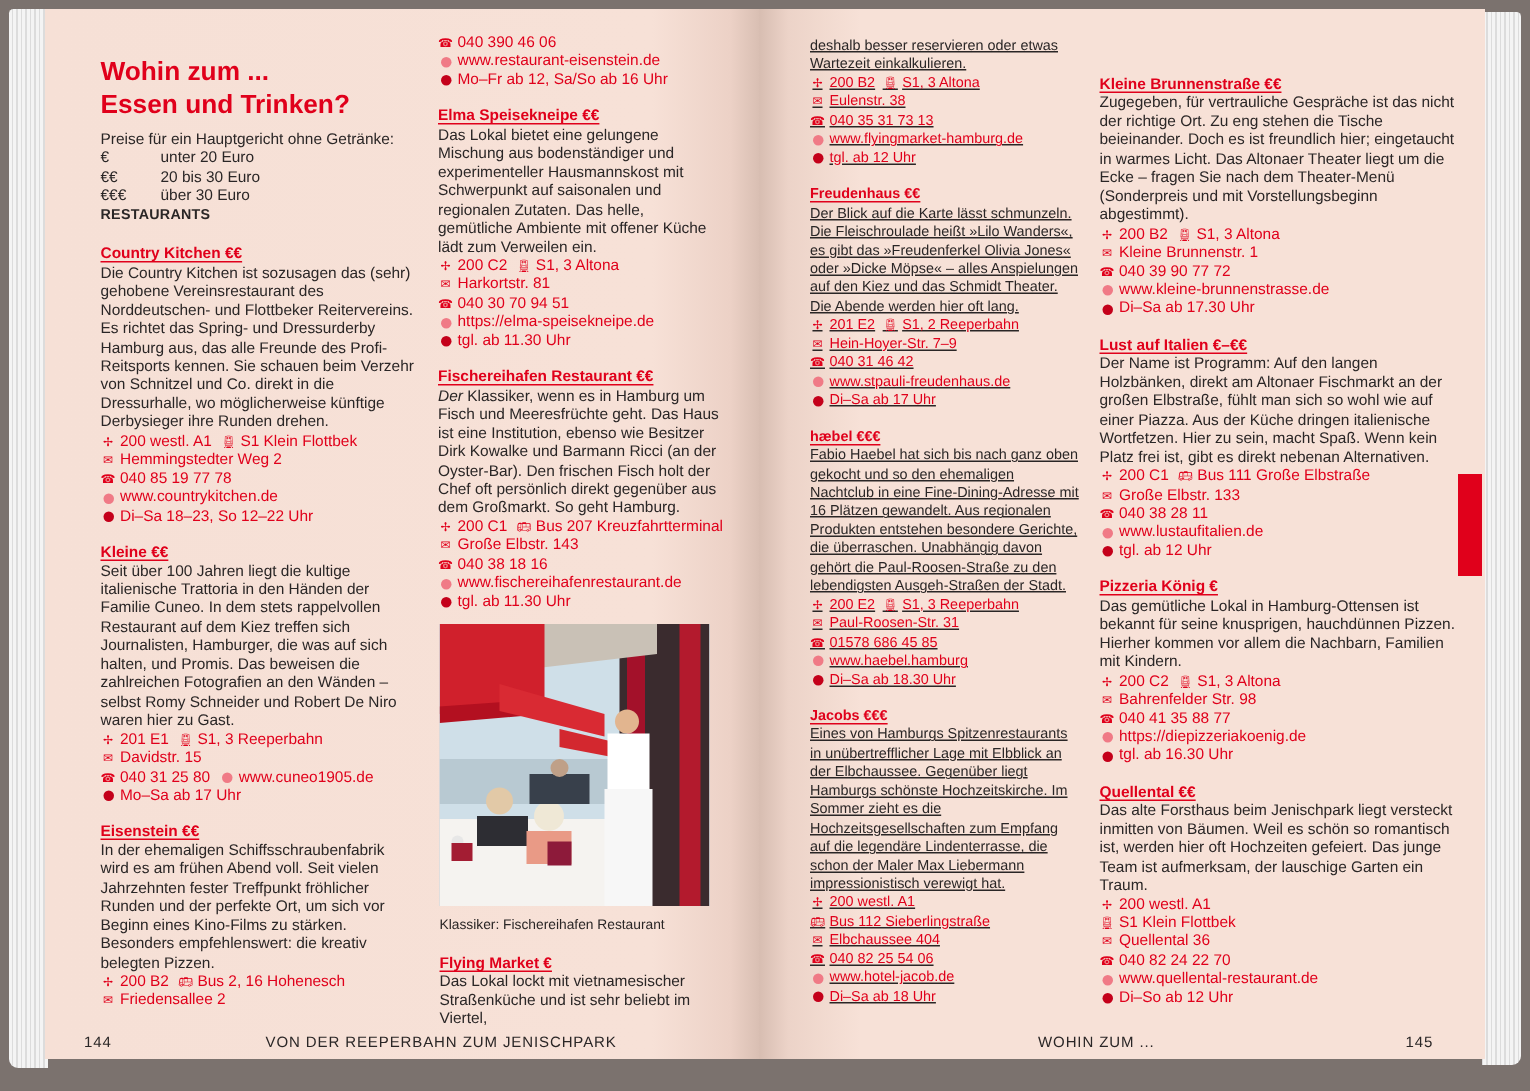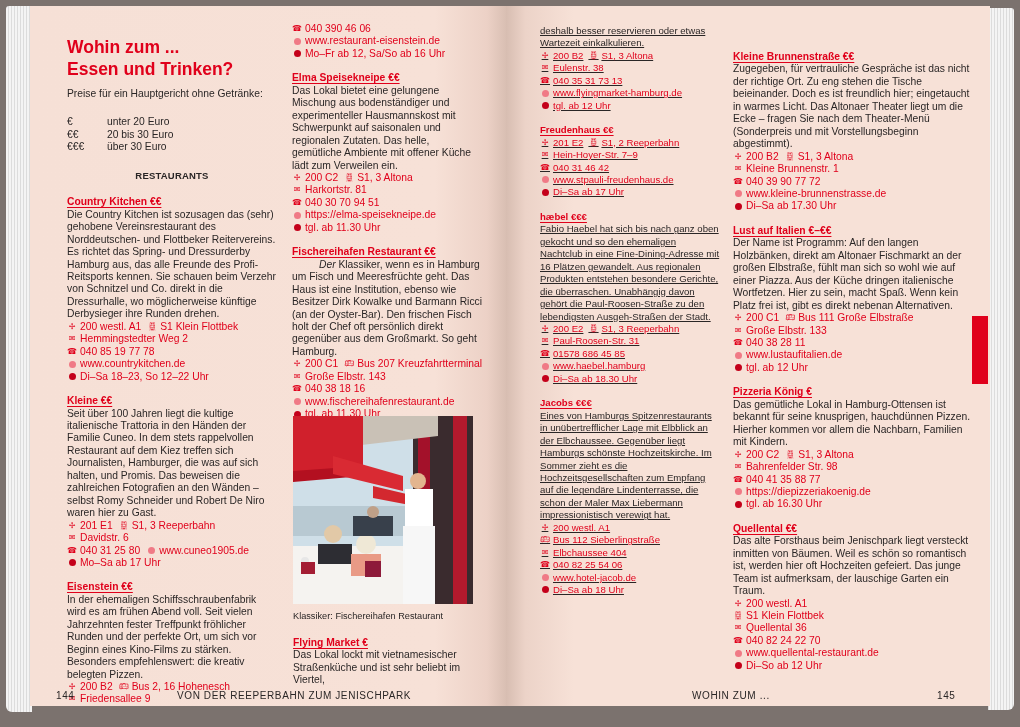--- a/index.html
+++ b/index.html
@@ -18,29 +18,29 @@
   .page-right { left: 506px; width: 484px;
     background: linear-gradient(90deg, #d7bdb1 0%, #ecd3c8 4%, #f7e1d7 14%, #f7e1d7 100%); }
 
   .col { position: absolute; font-size: 10.3px; line-height: 12.45px; color: #2a2626; }
   .c1 { left: 67px; top: 36px; width: 210px; }
   .c2 { left: 292px; top: 23px; width: 190px; }
   .c3 { left: 540px; top: 25px; width: 180px; font-size: 9.6px; text-decoration: underline; }
   .c4 { left: 733px; top: 23px; width: 240px; margin-top: 28px; }
 
   .chapter-title { color: #e0001b; font-weight: bold; font-size: 17.5px; line-height: 22px; margin-bottom: 8px; }
-  .price-intro { margin-bottom: 16px; }
+  .price-intro { margin-bottom: 0; }
   .price-row { display: flex; }
   .price-sym { width: 40px; }
-  .section-head { font-weight: bold; font-size: 9.5px; margin-top: 16px; margin-bottom: 14px; letter-spacing: 0.2px; text-align: center; }
+  .section-head { font-weight: bold; font-size: 9.5px; margin-top: 0; margin-bottom: 14px; letter-spacing: 0.2px; }
 
   .entry { margin-bottom: 12px; }
   .entry-title { color: #e0001b; font-weight: bold; text-decoration: underline; text-underline-offset: 2px; display: inline-block; }
   .entry-desc { display: block; }
-  .entry-desc em { font-style: italic; margin-left: 27px; }
+  .entry-desc em { font-style: italic; }
   .info { color: #e0001b; display: flex; align-items: center; white-space: nowrap; }
   .ico { display: inline-block; width: 10px; margin-right: 3px; font-size: 8px; text-align: center; color: #e0001b; }
   .ico.globe::before { content: ""; display: inline-block; width: 7px; height: 7px; border-radius: 50%; background: #f07a86; vertical-align: middle; }
   .ico.clock::before { content: ""; display: inline-block; width: 7px; height: 7px; border-radius: 50%; background: #c4001a; vertical-align: middle; }
 
   .photo { position: absolute; left: 293px; top: 416px; width: 180px; height: 188px; overflow: hidden; background: #c5d6e0; }
   .photo-caption { position: absolute; left: 293px; top: 611px; font-size: 9.2px; color: #2a2626; }
 
   .folio { position: absolute; top: 690px; font-size: 10px; color: #2a2626; letter-spacing: 0.6px; }
   .thumb-tab { position: absolute; left: 972px; top: 316px; width: 16px; height: 68px; background: #e0001b; }
@@ -106,21 +106,21 @@
       <span class="entry-title">Kleine €€</span>
       <span class="entry-desc">Seit über 100 Jahren liegt die kultige italienische Trattoria in den Händen der Familie Cuneo. In dem stets rappelvollen Restaurant auf dem Kiez treffen sich Journalisten, Hamburger, die was auf sich halten, und Promis. Das beweisen die zahlreichen Fotografien an den Wänden – selbst Romy Schneider und Robert De Niro waren hier zu Gast.</span>
       <div class="info">
           <span class="ico">✢</span>
           <span>201 E1</span>
           <span class="ico" style="margin-left:6px">🚆︎</span>
           <span>S1, 3 Reeperbahn</span>
         </div>
       <div class="info">
           <span class="ico">✉</span>
-          <span>Davidstr. 6</span>
+          <span>Davidstr. 15</span>
         </div>
       <div class="info">
           <span class="ico">☎</span>
           <span>040 31 25 80</span>
           <span class="ico globe" style="margin-left:6px"></span>
           <span>www.cuneo1905.de</span>
         </div>
       <div class="info">
           <span class="ico clock"></span>
           <span>Mo–Sa ab 17 Uhr</span>
@@ -131,21 +131,21 @@
       <span class="entry-title">Eisenstein €€</span>
       <span class="entry-desc">In der ehemaligen Schiffsschraubenfabrik wird es am frühen Abend voll. Seit vielen Jahrzehnten fester Treffpunkt fröhlicher Runden und der perfekte Ort, um sich vor Beginn eines Kino-Films zu stärken. Besonders empfehlenswert: die kreativ belegten Pizzen.</span>
       <div class="info">
           <span class="ico">✢</span>
           <span>200 B2</span>
           <span class="ico" style="margin-left:6px">🚌︎</span>
           <span>Bus 2, 16 Hohenesch</span>
         </div>
       <div class="info">
           <span class="ico">✉</span>
-          <span>Friedensallee 9</span>
+          <span>Friedensallee 2</span>
         </div>
     </div>
   </div>
 
   <div class="col c2">
     <div class="entry">
       <div class="info">
           <span class="ico">☎</span>
           <span>040 390 46 06</span>
         </div>
@@ -270,20 +270,21 @@
           <span>www.flyingmarket-hamburg.de</span>
         </div>
       <div class="info">
           <span class="ico clock"></span>
           <span>tgl. ab 12 Uhr</span>
         </div>
     </div>
 
     <div class="entry">
       <span class="entry-title">Freudenhaus €€</span>
+      <span class="entry-desc">Der Blick auf die Karte lässt schmunzeln. Die Fleischroulade heißt »Lilo Wanders«, es gibt das »Freudenferkel Olivia Jones« oder »Dicke Möpse« – alles Anspielungen auf den Kiez und das Schmidt Theater. Die Abende werden hier oft lang.</span>
       <div class="info">
           <span class="ico">✢</span>
           <span>201 E2</span>
           <span class="ico" style="margin-left:5px">🚆︎</span>
           <span>S1, 2 Reeperbahn</span>
         </div>
       <div class="info">
           <span class="ico">✉</span>
           <span>Hein-Hoyer-Str. 7–9</span>
         </div>

